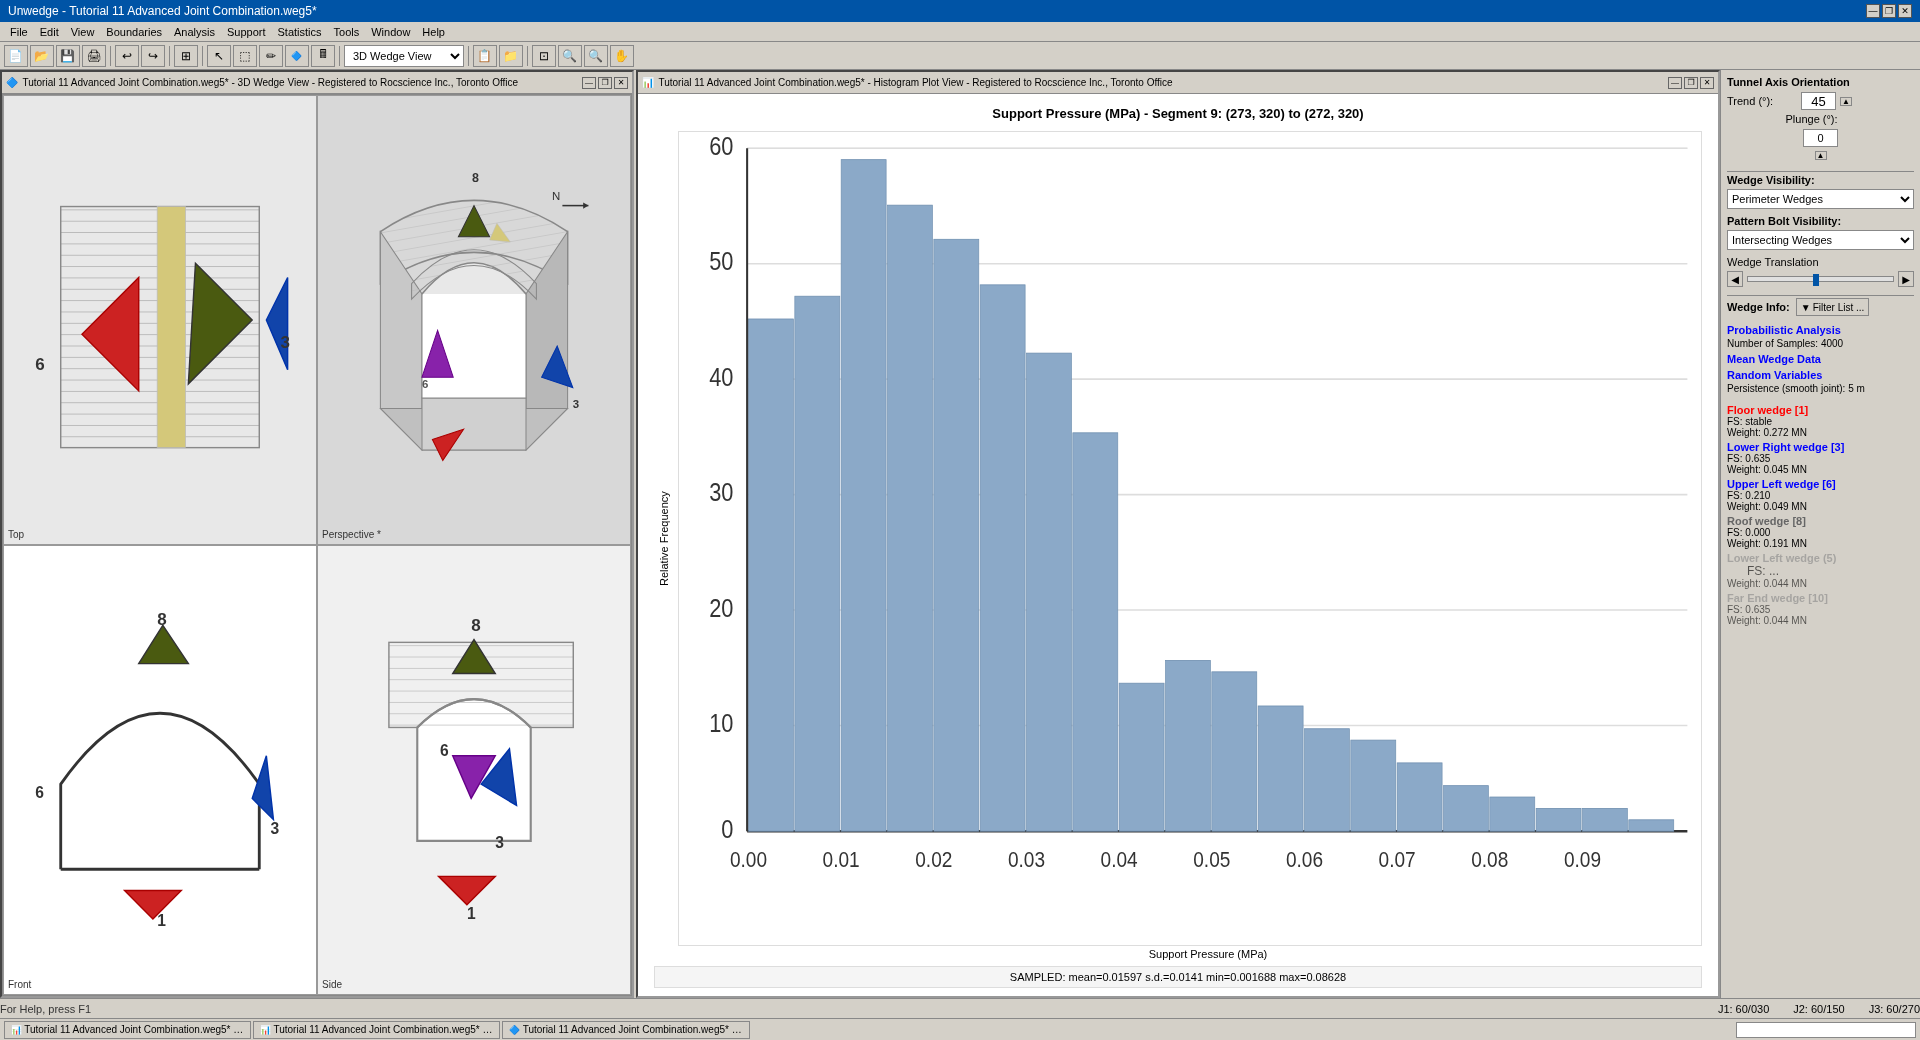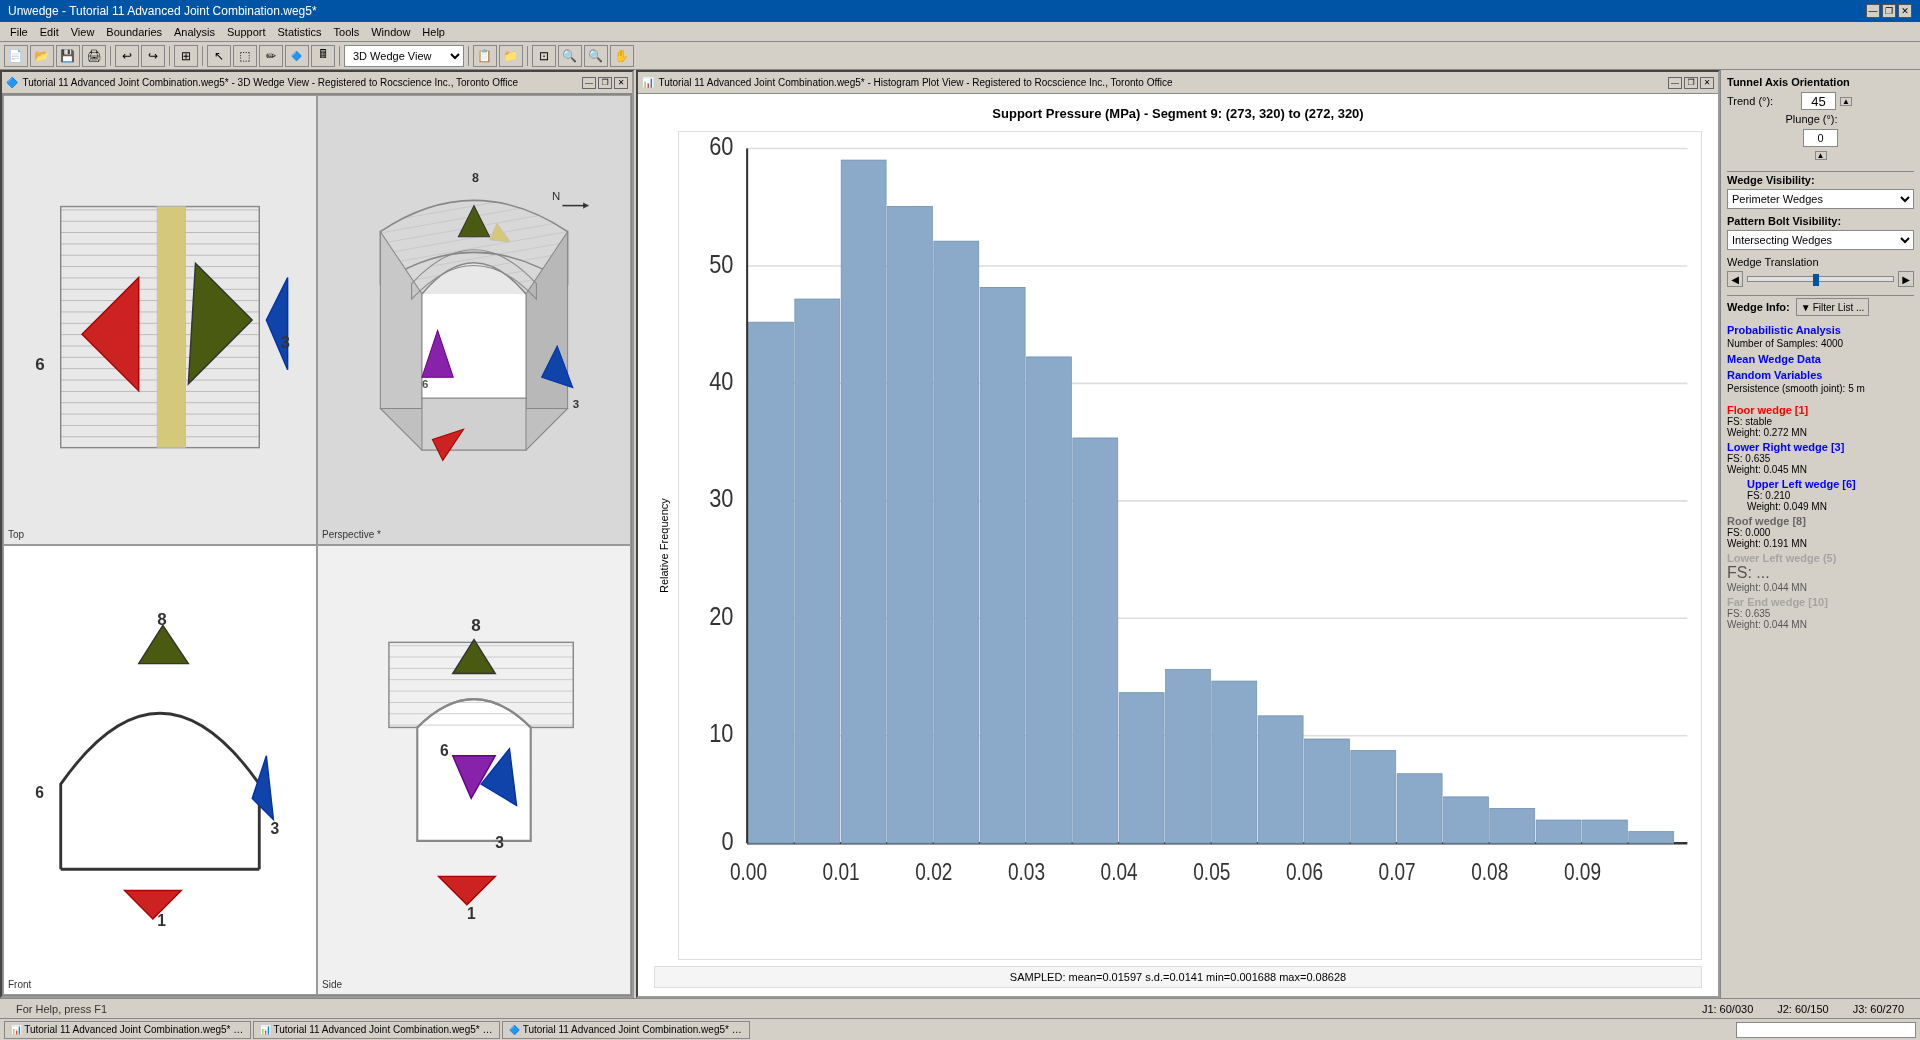--- a/index.html
+++ b/index.html
@@ -352,20 +352,21 @@
             <text x="459" y="452" font-size="14" text-anchor="middle" fill="#333">0.06</text>
             <text x="527" y="452" font-size="14" text-anchor="middle" fill="#333">0.07</text>
             <text x="595" y="452" font-size="14" text-anchor="middle" fill="#333">0.08</text>
             <text x="663" y="452" font-size="14" text-anchor="middle" fill="#333">0.09</text>
 
             <line x1="50" y1="10" x2="50" y2="430" stroke="#333" stroke-width="1.5"></line>
           </svg>
         </div>
       </div>
 
+      <div style="text-align:center;font-size:11px;margin-top:2px;margin-left:60px;">Support Pressure (MPa)</div>
 
       <div style="text-align:center;font-size:11px;margin-top:6px;padding:4px;background:#f5f5f5;border:1px solid #ddd;">SAMPLED: mean=0.01597  s.d.=0.0141  min=0.001688  max=0.08628</div>
     </div>
   </div>
 
   <div id="far-right-panel" style="width:200px;background:#d4d0c8;border-left:1px solid #888;display:flex;flex-direction:column;padding:6px;overflow-y:auto;">
 
     <div style="margin-bottom:6px;">
       <div style="font-size:11px;font-weight:bold;margin-bottom:4px;">Tunnel Axis Orientation</div>
       <div style="display:flex;align-items:center;gap:4px;margin-bottom:3px;">
@@ -438,50 +439,50 @@
         <div style="font-size:10px;">FS: stable</div>
         <div style="font-size:10px;">Weight: 0.272 MN</div>
       </div>
 
       <div class="wedge-item" style="margin-bottom:3px;">
         <div style="font-size:11px;color:blue;font-weight:bold;cursor:pointer;">Lower Right wedge [3]</div>
         <div style="font-size:10px;">FS: 0.635</div>
         <div style="font-size:10px;">Weight: 0.045 MN</div>
       </div>
 
-      <div class="wedge-item" style="margin-bottom:3px;margin-left:20px;">
+      <div class="wedge-item" style="margin-bottom:3px;">
         <div style="font-size:11px;color:blue;font-weight:bold;cursor:pointer;">Upper Left wedge [6]</div>
         <div style="font-size:10px;">FS: 0.210</div>
         <div style="font-size:10px;">Weight: 0.049 MN</div>
       </div>
 
       <div class="wedge-item" style="margin-bottom:3px;">
         <div style="font-size:11px;color:#666;font-weight:bold;cursor:pointer;">Roof wedge [8]</div>
         <div style="font-size:10px;">FS: 0.000</div>
         <div style="font-size:10px;">Weight: 0.191 MN</div>
       </div>
 
       <div class="wedge-item" style="margin-bottom:3px;opacity:0.6;">
         <div style="font-size:11px;color:#888;font-weight:bold;cursor:pointer;">Lower Left wedge (5)</div>
-        <div style="font-size:16px;">FS: ...</div>
+        <div style="font-size:12px;margin-left:20px;">FS: ...</div>
         <div style="font-size:10px;">Weight: 0.044 MN</div>
       </div>
 
       <div class="wedge-item" style="margin-bottom:3px;opacity:0.6;">
         <div style="font-size:11px;color:#888;font-weight:bold;cursor:pointer;">Far End wedge [10]</div>
         <div style="font-size:10px;">FS: 0.635</div>
         <div style="font-size:10px;">Weight: 0.044 MN</div>
       </div>
     </div>
 
   </div>
 
 </div>
 
-<div id="status-bar" style="height:20px;background:#d4d0c8;display:flex;align-items:center;padding:0 16px;border-top:1px solid #888;font-size:11px;">
+<div id="status-bar" style="height:20px;background:#d4d0c8;display:flex;align-items:center;padding:0 0;border-top:1px solid #888;font-size:11px;">
   <span style="flex:1;color:#333;">For Help, press F1</span>
   <span style="margin-right:16px;">J1: 60/030</span>
   <span style="margin-right:16px;">J2: 60/150</span>
   <span>J3: 60/270</span>
 </div>
 
 <div id="taskbar" style="height:22px;background:#d4d0c8;border-top:1px solid #888;display:flex;align-items:center;padding:0 4px;gap:2px;">
   <div style="height:18px;background:#d4d0c8;border:1px solid #888;padding:0 6px;font-size:10px;display:flex;align-items:center;gap:2px;cursor:pointer;">
     <span style="font-size:9px;">📊</span>
     <span style="max-width:220px;overflow:hidden;white-space:nowrap;text-overflow:ellipsis;font-size:10px;">Tutorial 11 Advanced Joint Combination.weg5* - Probability View</span>

